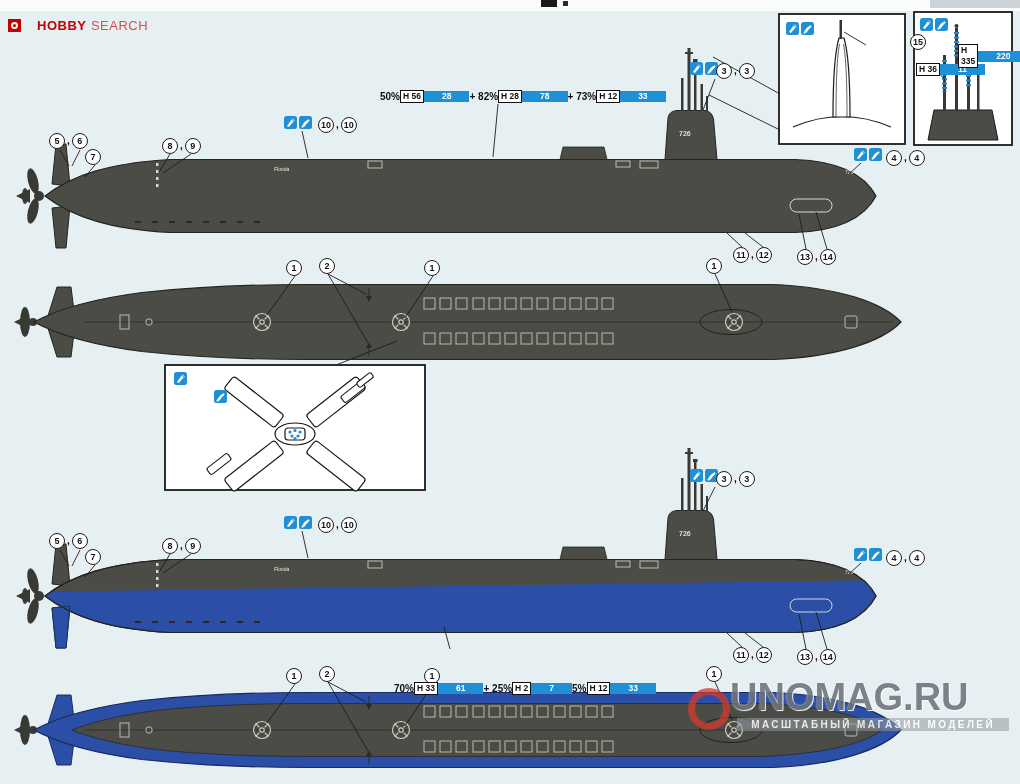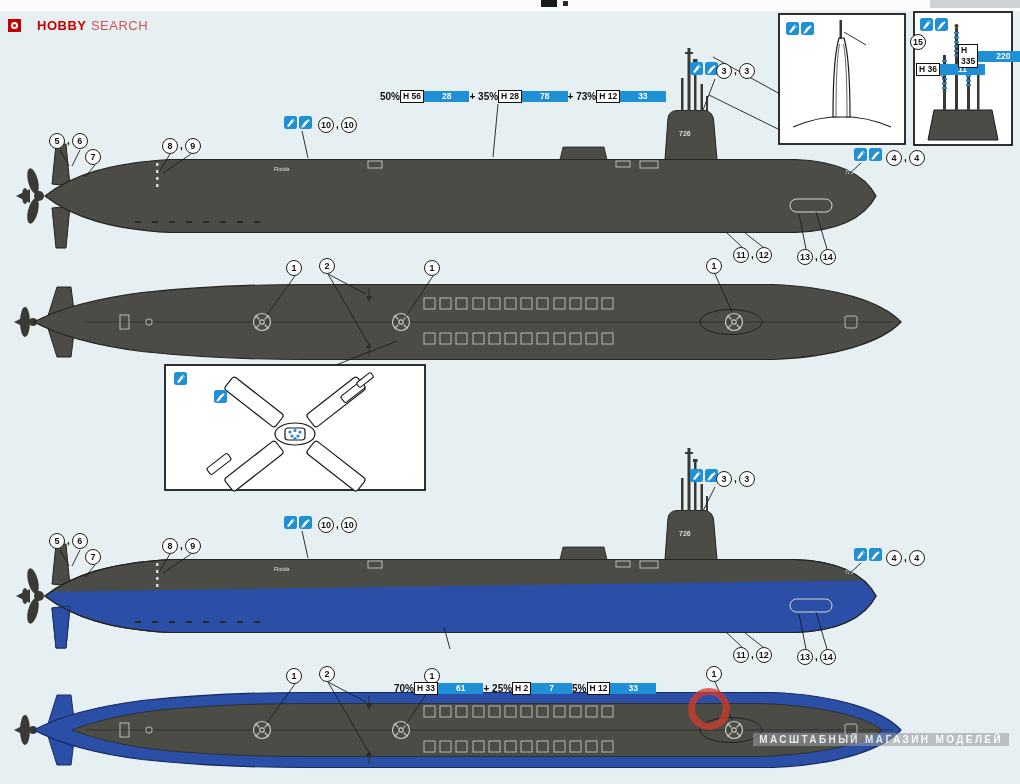--- a/index.html
+++ b/index.html
@@ -27,22 +27,22 @@
        color:#101010;z-index:5;white-space:nowrap;margin-left:8px;}
   .bh{border:1px solid #101010;background:#fff;padding:0 2px;font-size:8.5px;font-weight:700;line-height:11px;}
   .bb{background:#1f8fd6;color:#fff;padding:0 18px;font-size:8.5px;font-weight:700;line-height:11px;}
   .chiprow{position:absolute;display:flex;gap:0;align-items:center;z-index:5;}
   
   .unomag{position:absolute;left:672px;top:676px;width:345px;height:60px;z-index:7;opacity:.88;}
   .unomag .ring{position:absolute;left:16px;top:12px;width:28px;height:28px;border:7px solid #d6392b;
                 border-radius:50%;opacity:.85;}
   .unomag .ttl{position:absolute;left:58px;top:0px;font-size:38px;font-weight:800;color:#6e747b;
                letter-spacing:0px;text-shadow:0 0 2px #fff,1px 1px 0 #fff;}
-  .unomag .sub{position:absolute;right:8px;top:57px;font-size:10px;font-weight:700;color:#fff;
-               letter-spacing:2.4px;background:rgba(150,156,162,.65);padding:1px 6px;white-space:nowrap;}
+  .unomag .sub{position:absolute;right:8px;top:42px;font-size:10px;font-weight:700;color:#fff;
+               letter-spacing:2.4px;background:rgba(150,156,162,.65);padding:1px 14px;white-space:nowrap;}
 </style>
 </head>
 <body>
 
 <div class="page">
   <div class="top-strip">
     <div class="mark-a"></div>
     <div class="mark-b"></div>
     <div class="mark-c"></div>
   </div>
@@ -435,21 +435,21 @@
       <span class="co">1</span>
     </div>
   <div class="pair" style="left:706px;top:666px">
       <span class="co">1</span>
     </div>
 
   <div class="mix" style="left:372px;top:90px">
     <span>50%</span>
     <span class="bh">H 56</span>
     <span class="bb">28</span>
-    <span>+ 35%</span>
+    <span>+ 82%</span>
     <span class="bh">H 28</span>
     <span class="bb">78</span>
     <span>+ 73%</span>
     <span class="bh">H 12</span>
     <span class="bb">33</span>
   </div>
   <div class="mix" style="left:386px;top:682px">
     <span>70%</span>
     <span class="bh">H 33</span>
     <span class="bb">61</span>
@@ -465,15 +465,16 @@
     <span class="bh">H 36</span>
     <span class="bb">11</span>
   </div>
   <div class="chiprow" style="left:958px;top:44px">
     <span class="bh">H 335</span>
     <span class="bb">220</span>
   </div>
 
   <div class="unomag">
     <span class="ring"></span>
+    <span class="ttl">UNOMAG.RU</span>
     <span class="sub">МАСШТАБНЫЙ МАГАЗИН МОДЕЛЕЙ</span>
   </div>
 </div>
 
 </body></html>

